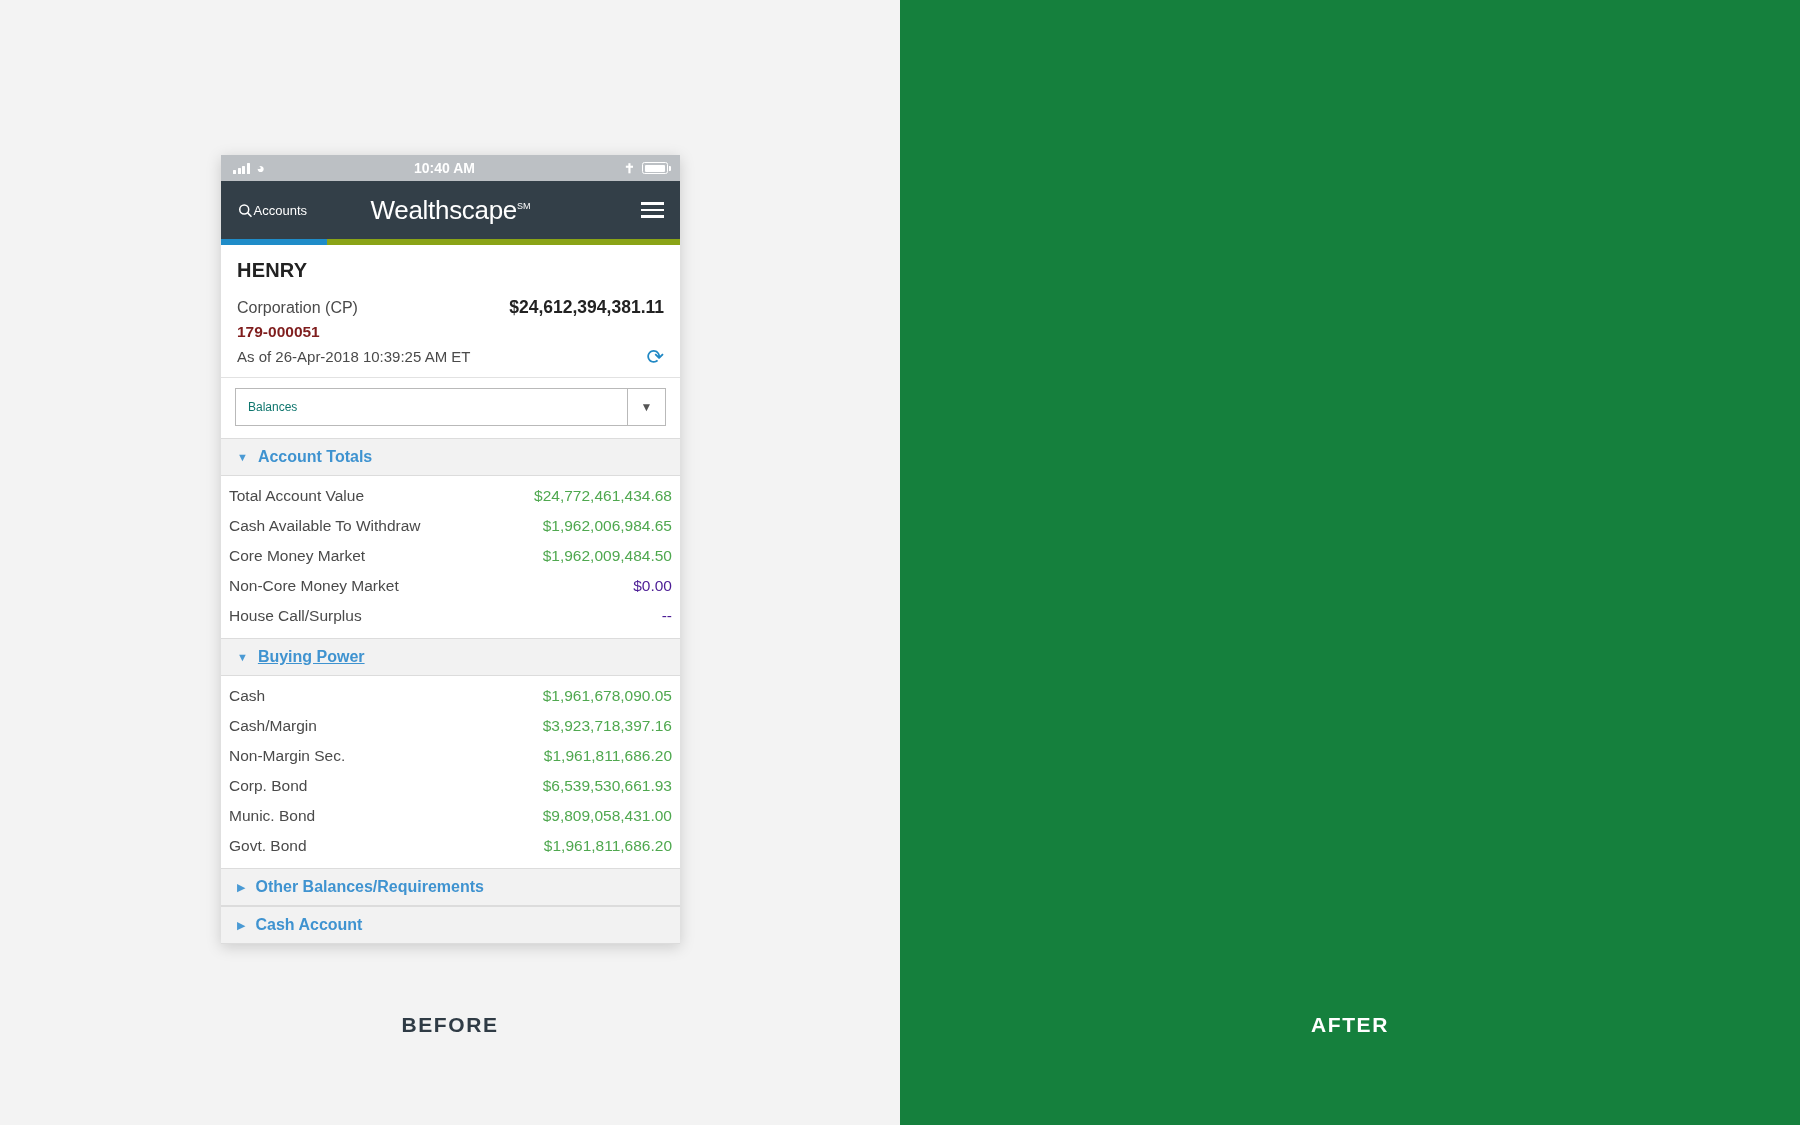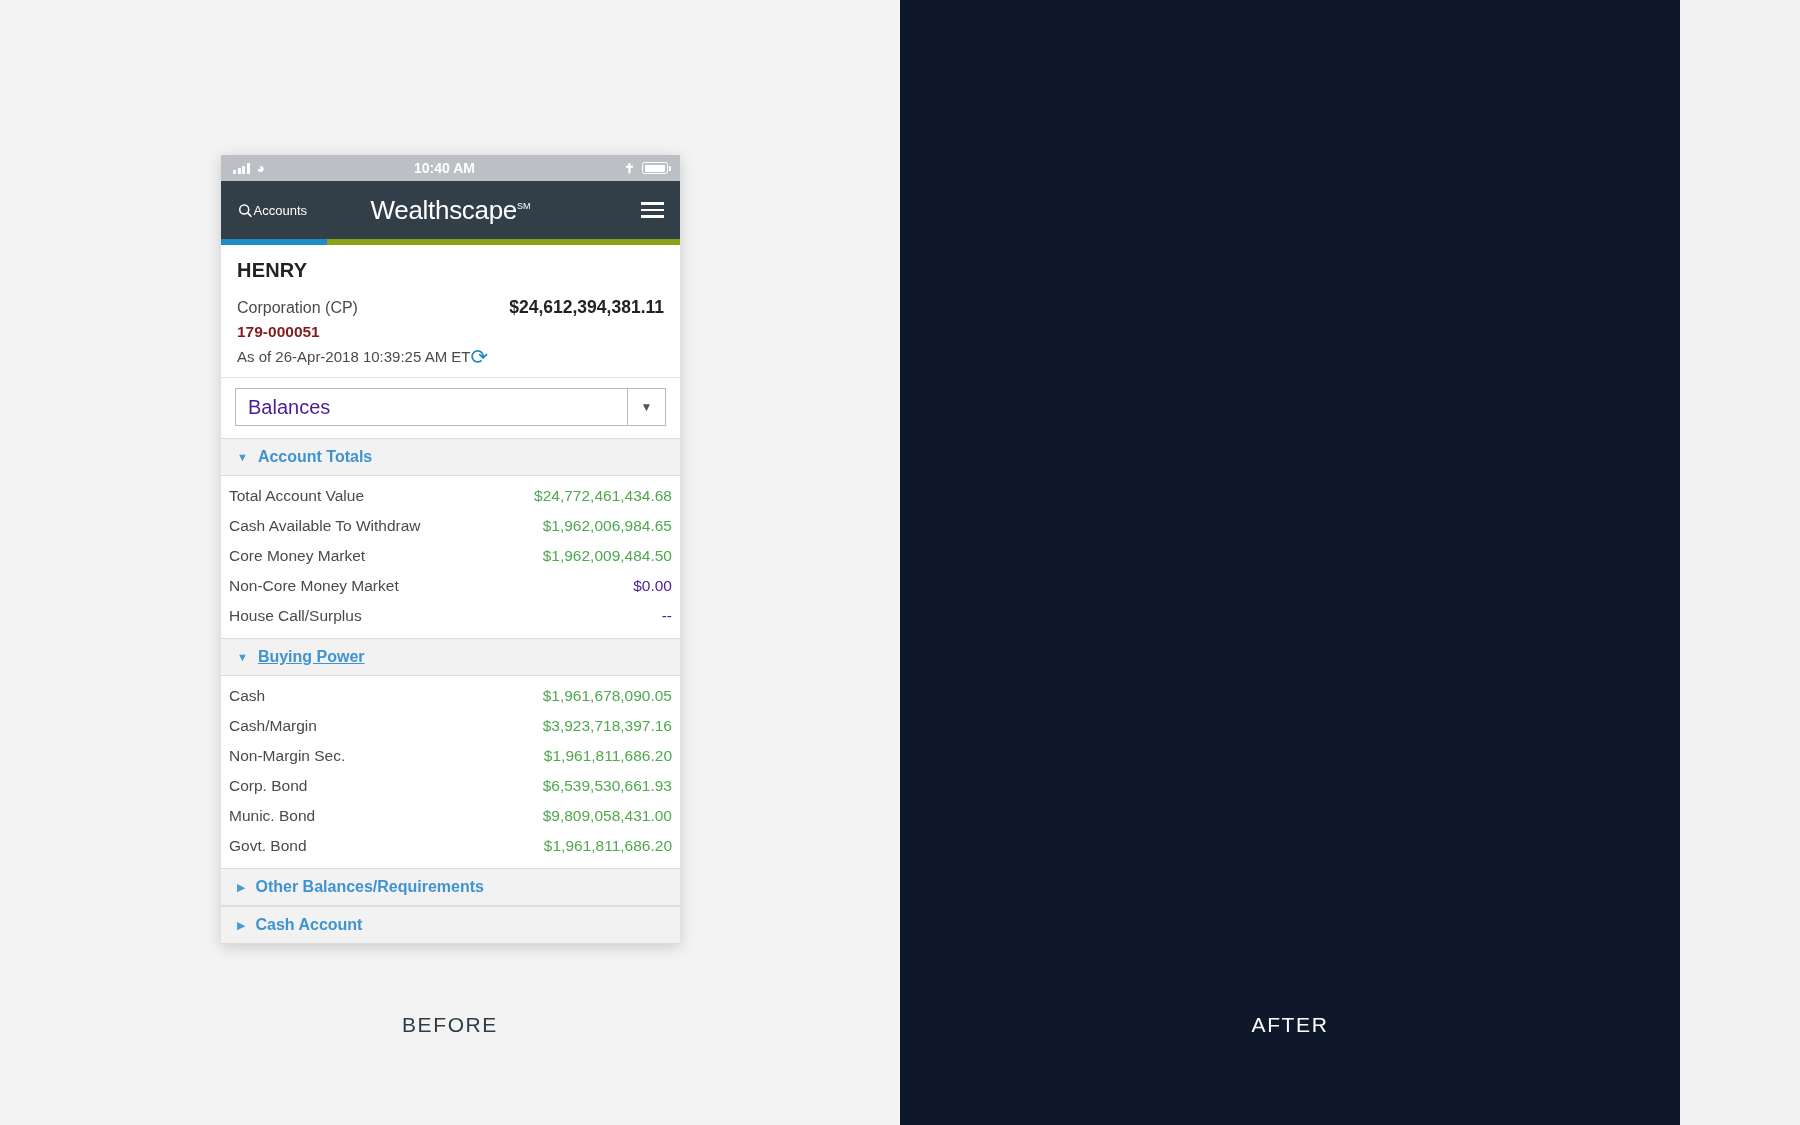--- a/index.html
+++ b/index.html
@@ -7,29 +7,29 @@
   body {
     font-family: "Liberation Sans", sans-serif;
     display: flex;
     overflow: hidden;
     background: #f2f2f2;
   }
 
   
   .panel { height: 1125px; position: relative; }
   .panel-before { width: 900px; background: #f3f3f3; }
-  .panel-after  { width: 780px; background: #0f172a; }
+  .panel-after  { width: 900px; background: #15803d; }
 
   .panel-label {
     position: absolute;
     left: 0; right: 0;
     top: 1013px;
     text-align: center;
     font-size: 21px;
-    font-weight: normal;
+    font-weight: bold;
     letter-spacing: 1.6px;
   }
   .panel-before .panel-label { color: #2f3b45; }
   .panel-after  .panel-label { color: #ffffff; }
 
   
   .old-phone {
     position: absolute;
     left: 221px;
     top: 155px;
@@ -94,29 +94,29 @@
   .accent-stripe { height: 6px; display: flex; }
   .accent-stripe .s1 { width: 23%; background: #1f8cc8; }
   .accent-stripe .s2 { flex: 1; background: #8aa316; }
 
   .acct-head { padding: 14px 16px 10px; }
   .acct-name { font-size: 20px; font-weight: bold; color: #222; letter-spacing: .2px; }
   .acct-row { display: flex; justify-content: space-between; align-items: baseline; margin-top: 15px; }
   .acct-type { color: #4a4a4a; font-size: 16px; }
   .acct-total { font-size: 17.5px; font-weight: bold; color: #222; }
   .acct-num { font-weight: bold; color: #7f1d1d; font-size: 15.5px; margin-top: 5px; }
-  .acct-asof-row { display:flex; justify-content: flex-start; align-items:center; margin-top: 5px; }
+  .acct-asof-row { display:flex; justify-content: space-between; align-items:center; margin-top: 5px; }
   .acct-asof { color: #4a4a4a; font-size: 15px; }
   .refresh-icon { color: #2088c4; font-size: 21px; line-height: 1; }
 
   .select-wrap { padding: 10px 14px 12px; border-top: 1px solid #e2e2e2; }
   .select-box {
     display: flex; border: 1px solid #b9b9b9; background: #fff; height: 38px; align-items: stretch;
   }
-  .select-box .val { flex:1; display:flex; align-items:center; padding: 0 12px; font-size: 20px; color:#4c1d95; }
+  .select-box .val { flex:1; display:flex; align-items:center; padding: 0 12px; font-size: 12px; color:#0f766e; }
   .select-box .caret {
     width: 38px; border-left: 1px solid #b9b9b9; display:flex; align-items:center; justify-content:center;
     color:#555; font-size: 12px;
   }
 
   .sect-head {
     background: #f2f2f2; border-top: 1px solid #dcdcdc; border-bottom: 1px solid #dcdcdc;
     padding: 9px 16px; display: flex; align-items: center; gap: 10px;
   }
   .sect-head .tri { color: #4a9ad4; font-size: 11px; }

